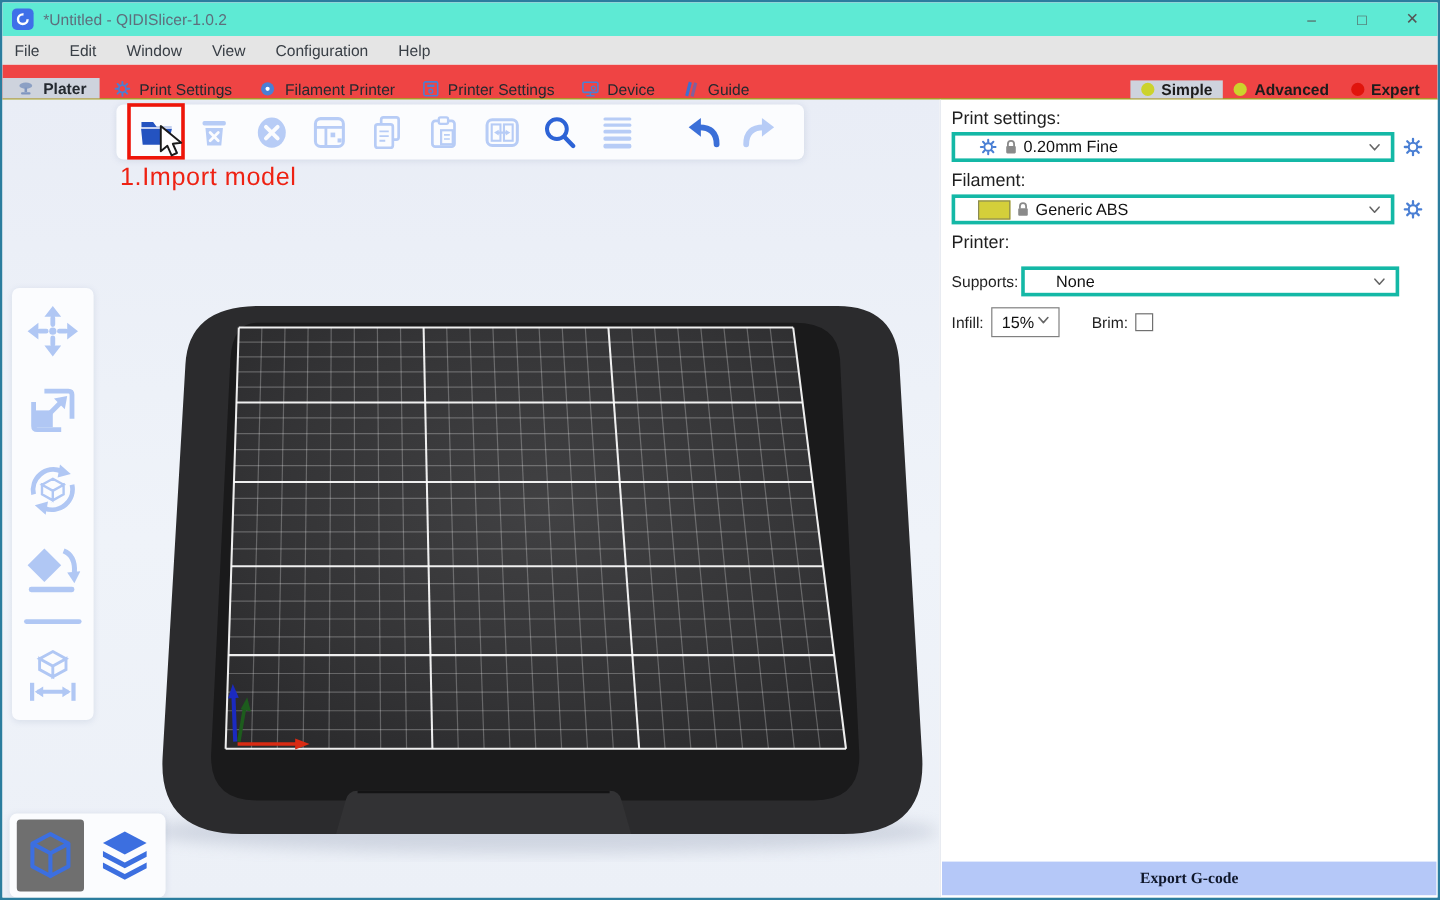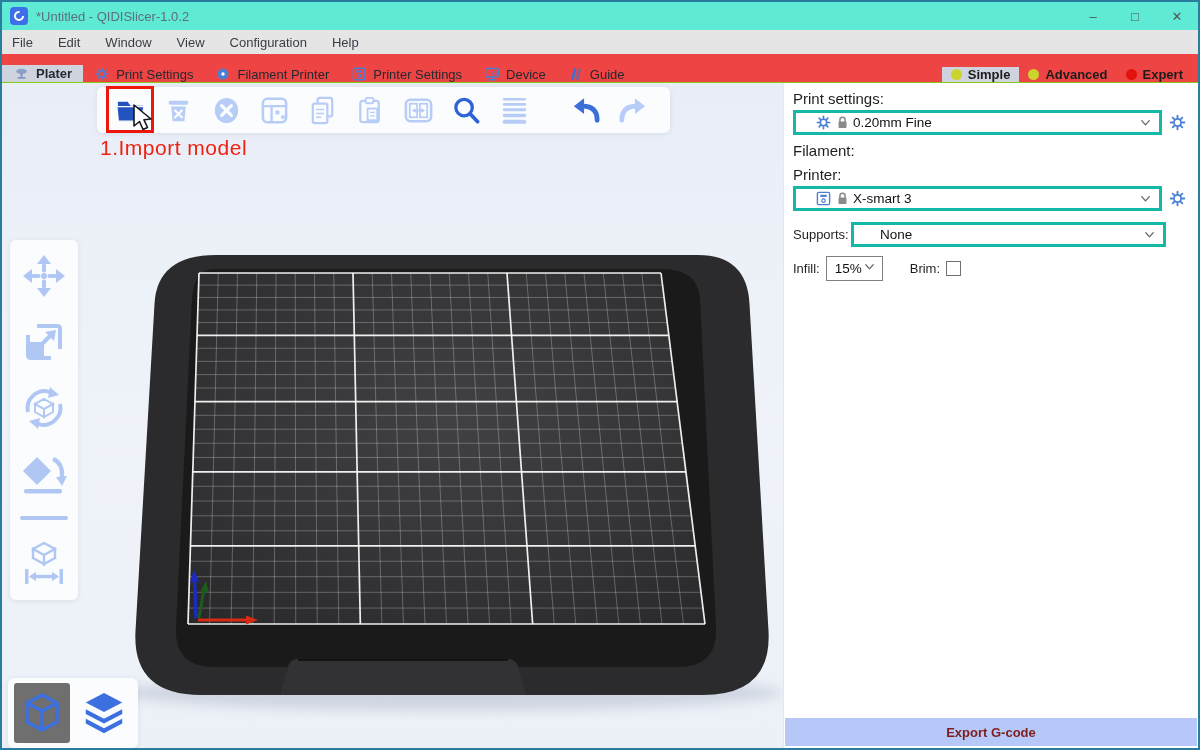--- a/index.html
+++ b/index.html
@@ -64,21 +64,21 @@
   .gearbtn { width:20px; height:20px; margin-left:5px; display:flex; align-items:center; justify-content:center; background:none; border:none; }
   .swatch { width:27px; height:16px; background:#d4cf3a; border:1px solid #8a8a52; }
   .row-supports { display:flex; align-items:center; margin-top:11px; }
   .row-supports .rp-inline { font-size:13px; color:#1f1f1f; width:58px; }
   .row-infill { display:flex; align-items:center; margin-top:9px; }
   .row-infill .rp-inline { font-size:13px; color:#1f1f1f; }
   .combo-sm { width:57px; height:25px; border:1px solid #808080; display:flex; align-items:center; padding:0 5px 0 8px; margin-left:6px; }
   .combo-sm .c-text { font-size:13.5px; color:#111; flex:1; }
   .brim-label { margin-left:27px; }
   .checkbox { width:15px; height:15px; border:1px solid #707070; background:#fff; margin-left:6px; }
-  .export-btn { position:absolute; left:1px; right:1px; bottom:2px; height:28px; background:#b5c8f8; border:none; font-family:Liberation Sans, sans-serif; font-size:13px; font-weight:bold; color:#7f1d1d; }
+  .export-btn { position:absolute; left:1px; right:1px; bottom:2px; height:28px; background:#b5c8f8; border:none; font-family:Liberation Serif, serif; font-size:13px; font-weight:bold; color:#0f172a; }
 
   .hidden-defs { position:absolute; width:0; height:0; overflow:hidden; }
 </style>
 </head>
 <body>
 
 <svg class="hidden-defs" xmlns="http://www.w3.org/2000/svg">
   <defs>
     <symbol id="sym-folder" viewBox="0 0 34 34">
       <path d="M4 8 h10 l3 4 h13 v5 H4 Z" fill="currentColor"></path>
@@ -518,43 +518,41 @@
             </span>
         </div>
         <button class="gearbtn">
             <svg width="19" height="19" color="#4a7fd4">
               <use href="#sym-gear"></use>
             </svg>
           </button>
       </div>
 
       <div class="rp-label" style="margin-top:7px">Filament:</div>
-
-      <div class="rp-label" style="margin-top:7px">Printer:</div>
       <div class="combo-row">
         <div class="combo">
-          <svg width="17" height="17" color="#4a7fd4">
-              <use href="#sym-printer"></use>
-            </svg>
+          <span class="swatch" style="background: rgb(212, 207, 58);"></span>
           <svg width="15" height="15" color="#8a8a8a">
               <use href="#sym-lock"></use>
             </svg>
-          <span class="c-text">X-smart 3</span>
+          <span class="c-text">Generic ABS</span>
           <span class="chev">
               <svg width="15" height="15" color="#666">
                 <use href="#sym-chevron"></use>
               </svg>
             </span>
         </div>
         <button class="gearbtn">
             <svg width="19" height="19" color="#4a7fd4">
               <use href="#sym-gear"></use>
             </svg>
           </button>
       </div>
+
+      <div class="rp-label" style="margin-top:7px">Printer:</div>
 
       <div class="row-supports">
         <span class="rp-inline">Supports:</span>
         <div class="combo" style="margin-right:21px">
           <span class="c-text" style="padding-left:7px">None</span>
           <span class="chev">
               <svg width="15" height="15" color="#666">
                 <use href="#sym-chevron"></use>
               </svg>
             </span>

